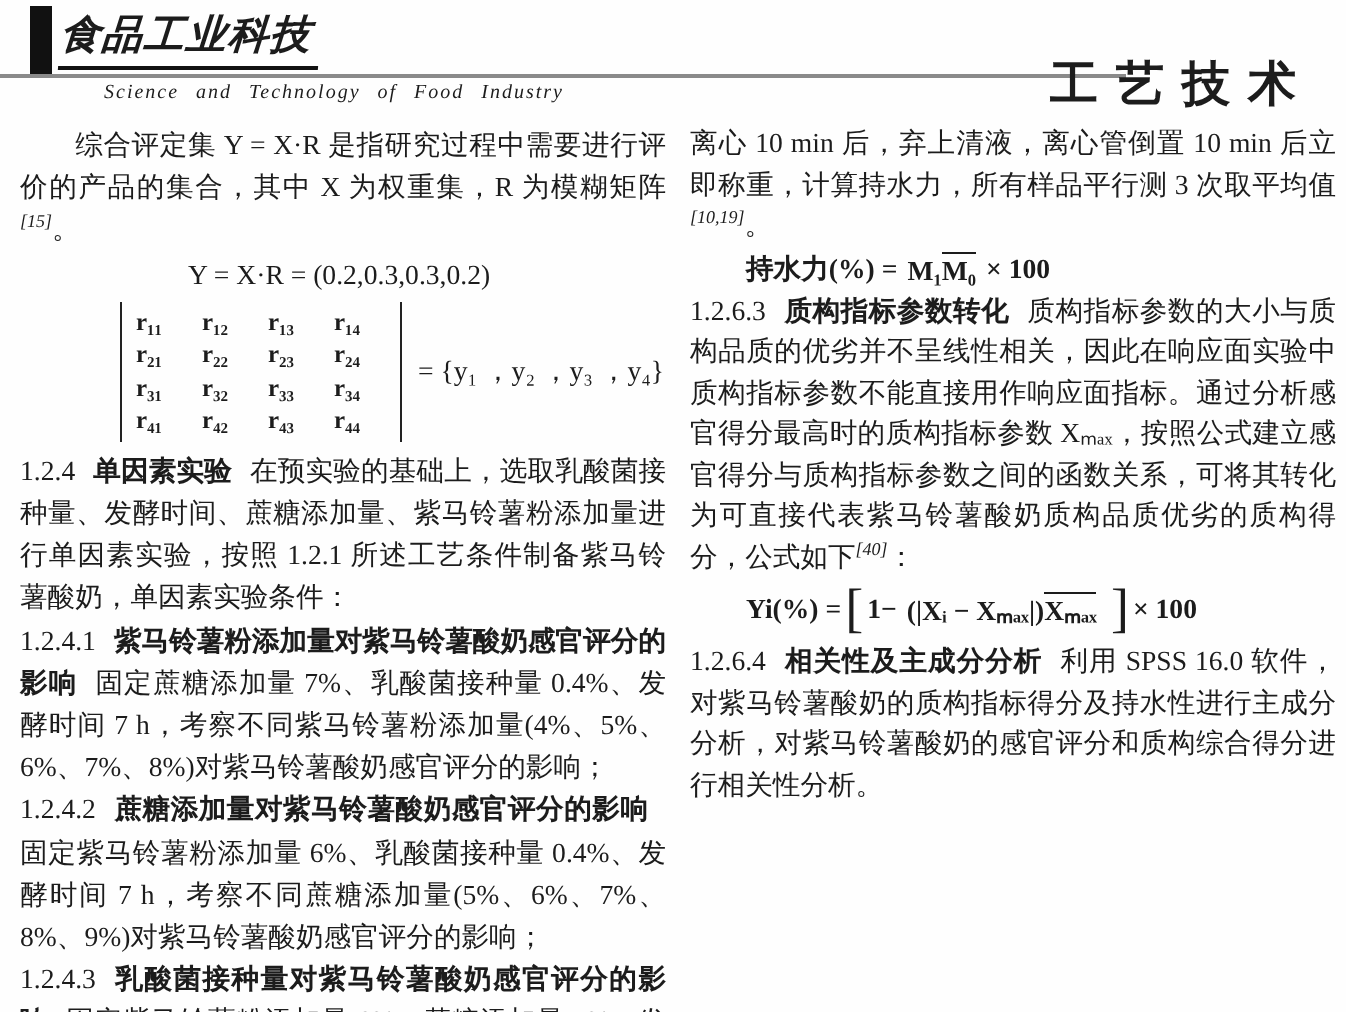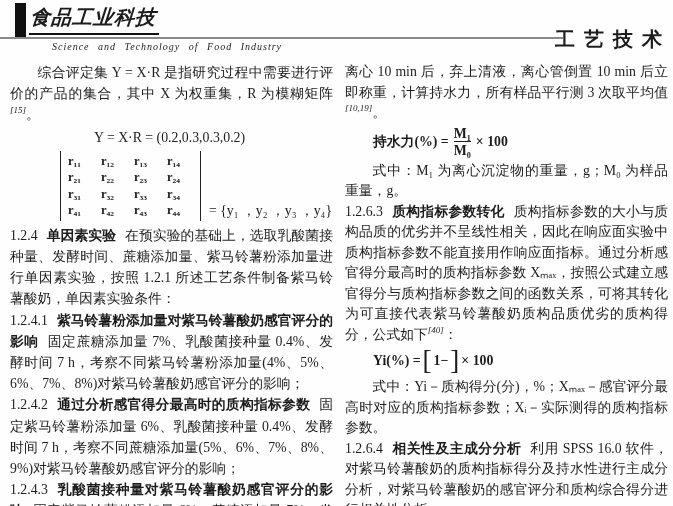--- a/index.html
+++ b/index.html
@@ -28,60 +28,60 @@
   .head-rule {
     position: absolute; left: 0; top: 37px;
     width: 563px; height: 2px; background: #8a8a8a;
   }
   .subtitle-en {
     position: absolute; left: 52px; top: 41px;
     font-style: italic; font-size: 10px;
     letter-spacing: 1px; word-spacing: 5px;
   }
   .section-label {
-    position: absolute; right: 2px; top: 26px;
-    font-size: 20px; font-weight: bold;
+    position: absolute; right: 16px; top: 26px;
+    font-size: 24px; font-weight: bold;
     letter-spacing: 9px; white-space: nowrap;
   }
   
   .col {
     position: absolute; top: 62px; width: 323px;
     font-size: 13.8px; line-height: 21.2px;
     text-align: justify;
   }
   .col-left  { left: 10px;  }
   .col-right { left: 345px; line-height: 20.5px; }
   .col p { margin: 0; }
   .ind { text-indent: 2em; }
   .sec-num   { font-weight: normal; margin-right: 9px; }
   .sec-title { font-weight: bold; margin-right: 9px; }
   sup.ref { font-size: 9px; line-height: 0; font-style: italic; }
   
   .math { font-weight: bold; }
   .formula-y { margin: 1px 0 2px 0; padding-left: 84px; font-weight: normal; }
   .matrix-wrap {
-    display: flex; align-items: flex-end;
+    display: flex; align-items: center;
     margin: 3px 0 4px 50px; height: 70px;
   }
   .matrix {
     display: grid;
     grid-template-columns: repeat(4, 26px);
     column-gap: 7px; row-gap: 0;
     border-left: 1.5px solid #222; border-right: 1.5px solid #222;
     padding: 2px 7px;
     font-weight: bold; font-size: 12.5px; line-height: 16.5px;
     text-align: left;
   }
   .matrix-eq { margin-left: 8px; font-weight: normal; }
   .formula-row {
     display: flex; align-items: center;
     font-weight: bold; margin: 2px 0 3px 0; padding-left: 28px;
     line-height: 15px;
   }
-  .frac { display: inline-flex; flex-direction: column; align-items: flex-end; margin: 0 5px; }
+  .frac { display: inline-flex; align-items: flex-end; margin: 0 5px; }
   .frac .den { border-top: 1.2px solid #1c1c1c; padding-top: 1px; font-family: Liberation Serif, serif; }
   .big-bracket { font-size: 27px; font-weight: normal; line-height: 27px; margin: 0 2px; }
 </style>
 </head>
 <body>
 
 <div class="page">
 
   <div>
     <div class="logo-bar"></div>
@@ -115,48 +115,50 @@
           <span>r₄₃</span>
           <span>r₄₄</span>
       </div>
       <div class="matrix-eq">= {y₁ ，y₂ ，y₃ ，y₄}</div>
     </div>
 
     <p><span class="sec-num">1.2.4</span><span class="sec-title">单因素实验</span><span>在预实验的基础上，选取乳酸菌接种量、发酵时间、蔗糖添加量、紫马铃薯粉添加量进行单因素实验，按照 1.2.1 所述工艺条件制备紫马铃薯酸奶，单因素实验条件：</span></p>
 
     <p><span class="sec-num">1.2.4.1</span><span class="sec-title">紫马铃薯粉添加量对紫马铃薯酸奶感官评分的影响</span><span>固定蔗糖添加量 7%、乳酸菌接种量 0.4%、发酵时间 7 h，考察不同紫马铃薯粉添加量(4%、5%、6%、7%、8%)对紫马铃薯酸奶感官评分的影响；</span></p>
 
-    <p><span class="sec-num">1.2.4.2</span><span class="sec-title">通过分析感官得分最高时的质构指标参数</span><span>固定紫马铃薯粉添加量 6%、乳酸菌接种量 0.4%、发酵时间 7 h，考察不同蔗糖添加量(5%、6%、7%、8%、9%)对紫马铃薯酸奶感官评分的影响；</span></p>
+    <p><span class="sec-num">1.2.4.2</span><span class="sec-title">蔗糖添加量对紫马铃薯酸奶感官评分的影响</span><span>固定紫马铃薯粉添加量 6%、乳酸菌接种量 0.4%、发酵时间 7 h，考察不同蔗糖添加量(5%、6%、7%、8%、9%)对紫马铃薯酸奶感官评分的影响；</span></p>
 
     <p><span class="sec-num">1.2.4.3</span><span class="sec-title">乳酸菌接种量对紫马铃薯酸奶感官评分的影响</span><span>固定紫马铃薯粉添加量 6%、蔗糖添加量 7%、发酵时间 7 h，考察不同乳酸菌接种量(0.1%、0.2%、</span></p>
   </div>
 
   <div class="col col-right">
     <p><span>离心 10 min 后，弃上清液，离心管倒置 10 min 后立即称重，计算持水力，所有样品平行测 3 次取平均值</span><sup class="ref">[10,19]</sup><span>。</span></p>
 
     <div class="formula-row">
       <span>持水力(%) =</span>
       <span class="frac">
           <span class="num">M₁</span>
           <span class="den">M₀</span>
         </span>
       <span>× 100</span>
     </div>
 
-    <p class="ind">式中：M₁ 为离心沉淀物的重量，g；M₀ 为样品重量，g。</p>
 
     <p><span class="sec-num">1.2.6.3</span><span class="sec-title">质构指标参数转化</span><span>质构指标参数的大小与质构品质的优劣并不呈线性相关，因此在响应面实验中质构指标参数不能直接用作响应面指标。通过分析感官得分最高时的质构指标参数 Xₘₐₓ，按照公式建立感官得分与质构指标参数之间的函数关系，可将其转化为可直接代表紫马铃薯酸奶质构品质优劣的质构得分，公式如下</span><sup class="ref">[40]</sup><span>：</span></p>
 
     <div class="formula-row">
       <span>Yi(%) =</span>
       <span class="big-bracket">[</span>
       <span>1−</span>
+      <span class="frac">
+          <span class="num">(|Xᵢ − Xₘₐₓ|)</span>
+          <span class="den">Xₘₐₓ</span>
+        </span>
       <span class="big-bracket">]</span>
       <span>× 100</span>
     </div>
 
-    <p class="ind">式中：Yi－质构得分(分)，%；Xₘₐₓ－感官评分最高时对应的质构指标参数；Xᵢ－实际测得的质构指标参数。</p>
 
     <p><span class="sec-num">1.2.6.4</span><span class="sec-title">相关性及主成分分析</span><span>利用 SPSS 16.0 软件，对紫马铃薯酸奶的质构指标得分及持水性进行主成分分析，对紫马铃薯酸奶的感官评分和质构综合得分进行相关性分析。</span></p>
 
   </div>
 
 </div>
 
 </body></html>

